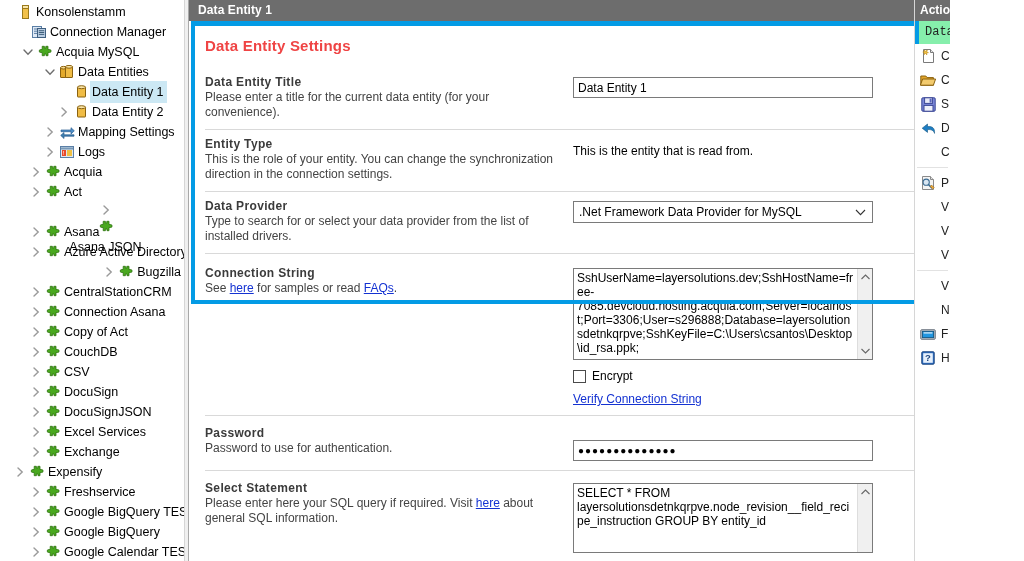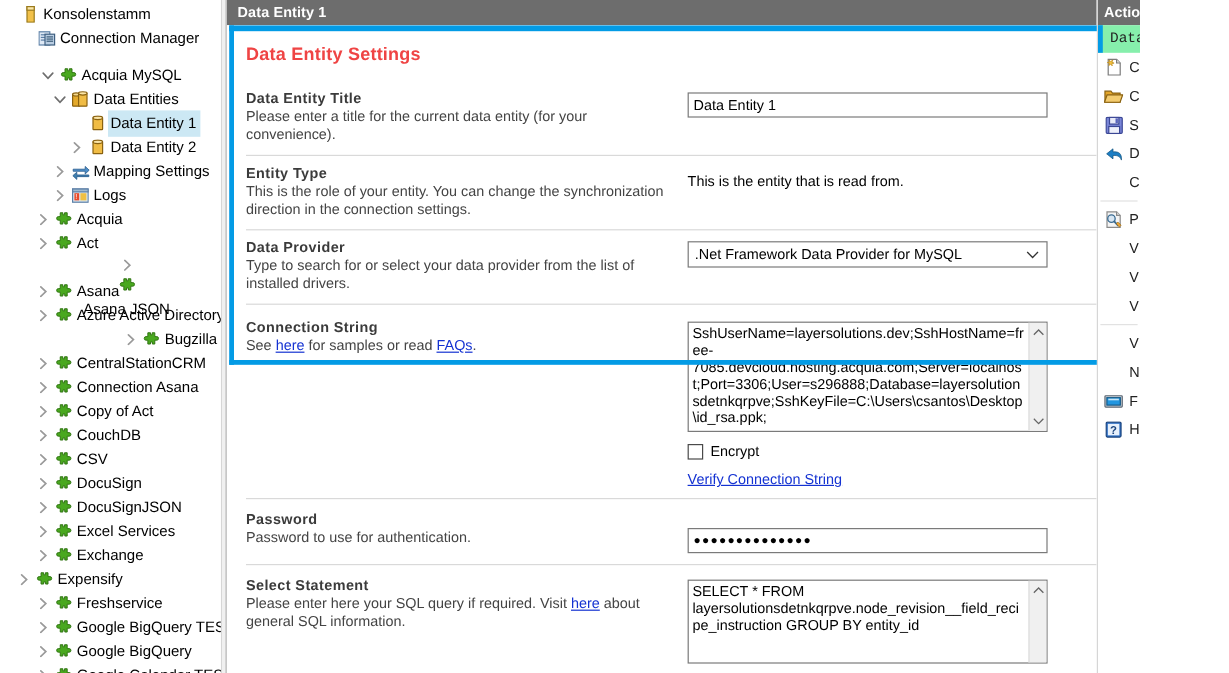--- a/index.html
+++ b/index.html
@@ -330,21 +330,21 @@
               <rect x="2" y="5.7" width="6" height="1" fill="#5b7fa6"></rect>
               <rect x="2" y="7.9" width="6" height="1" fill="#5b7fa6"></rect>
               <rect x="5.5" y="3.5" width="8" height="9" fill="#b9cde2" stroke="#3f5f80"></rect>
               <rect x="6.8" y="5.3" width="5.4" height="0.9" fill="#31536f"></rect>
               <rect x="6.8" y="7.1" width="5.4" height="0.9" fill="#31536f"></rect>
               <rect x="6.8" y="8.9" width="5.4" height="0.9" fill="#31536f"></rect>
             </svg>
           </span>
           <span class="node-label">Connection Manager</span>
         </div>
-        <div class="tree-node" style="padding-left: 32px; margin-top: 11px;">
+        <div class="tree-node" style="padding-left: 20px;">
           <span class="twisty">
             <svg width="10" height="8" viewBox="0 0 10 8">
               <path d="M1 2 L5 6.2 L9 2" fill="none" stroke="#6e6e6e" stroke-width="1.4" stroke-linecap="round"></path>
             </svg>
           </span>
           <span class="node-icon">
             <svg width="14" height="14" viewBox="0 0 14 14">
               <path d="M4.2 1.3 h2.2 v1.7 h1.4 V1.3 h2.2 v3.2 h1.6 a1.5 1.5 0 0 1 0 3 h-1.6 v3.2 H8 v-1.7 H6.4 v1.7 H4.2 V7.5 H2.7 a1.5 1.5 0 0 1 0 -3 h1.5 z" fill="#49a81f" stroke="#2e7310" stroke-width="0.8" stroke-linejoin="round"></path>
             </svg>
           </span>

